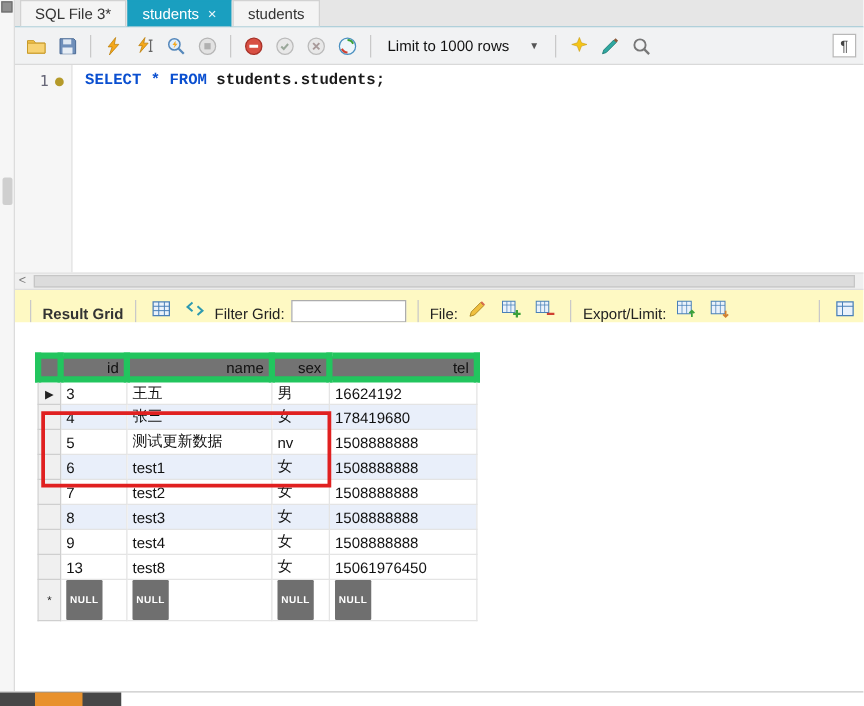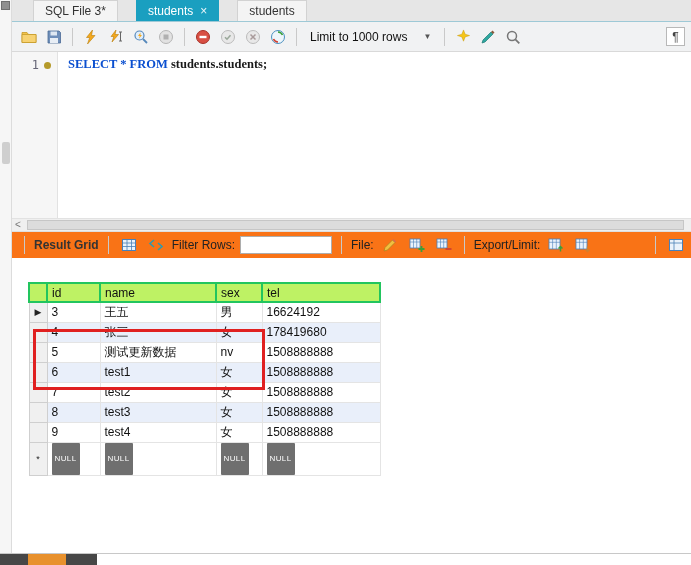--- a/index.html
+++ b/index.html
@@ -16,21 +16,21 @@
                   background:#cfcfcf; border-radius:2px; }
 
   .content { position:absolute; left:12px; top:0; width:679px; height:553px;
              display:flex; flex-direction:column; }
 
   
   .tabbar { height:22px; background:#e6e6e6; display:flex; align-items:flex-end;
             padding-left:4px; border-bottom:1px solid #9ec9d6; flex:0 0 auto; }
   .tab { height:21px; padding:0 11px; display:flex; align-items:center; gap:7px;
          background:#f4f4f4; border:1px solid #d2d2d2; border-bottom:none;
-         margin-right:1px; color:#333; white-space:nowrap; cursor:default;margin-left:17px; }
+         margin-right:1px; color:#333; white-space:nowrap; cursor:default; }
   .tab.active { background:var(--active_tab,#1a9fc0); border-color:var(--active_tab,#1a9fc0); color:#fff; }
   .tab .close { font-size:12px; line-height:1; color:#eaf6fa; }
 
   
   .toolbar { height:30px; background:#f1f2f3; border-bottom:1px solid #d9d9d9;
              display:flex; align-items:center; gap:3px; padding:0 6px; flex:0 0 auto; }
   .icon-btn { width:22px; height:22px; display:flex; align-items:center; justify-content:center; }
   .vsep { width:1px; height:18px; background:#c9c9c9; margin:0 4px; flex:0 0 auto; }
   .limit { display:flex; align-items:center; gap:16px; padding:2px 6px; color:#111; white-space:nowrap; }
   .limit .arrow { font-size:8px; color:#555; }
@@ -38,52 +38,52 @@
                  display:flex; align-items:center; justify-content:center; color:#444;
                  font-size:12px; margin-left:auto; }
 
   
   .editor { height:166px; background:#fff; display:flex; flex:0 0 auto; }
   .gutter { width:46px; background:#f6f6f6; border-right:1px solid #e2e2e2;
             display:flex; justify-content:flex-end; align-items:flex-start;
             padding:6px 6px 0 0; gap:5px; color:#667;
             font-family:"DejaVu Sans Mono", monospace; font-size:12px; }
   .stmt-dot { width:7px; height:7px; border-radius:50%; background:#b59a2a; margin-top:4px; }
-  .code { padding:5px 0 0 10px; font-family:Liberation Serif, serif;
+  .code { padding:5px 0 0 10px; font-family:Liberation Mono, monospace;
           font-size:12.5px; font-weight:bold; white-space:pre; }
   .kw { color:var(--keyword_blue,#0a4fd0); }
   .ident { color:#1a1a1a; }
 
   
   .hscroll { height:14px; background:#efefef; border-top:1px solid #e2e2e2;
              border-bottom:1px solid #dedede; position:relative; flex:0 0 auto; }
   .hs-arrow { position:absolute; left:3px; top:0; line-height:12px; font-size:10px; color:#777; }
   .hs-thumb { position:absolute; left:15px; top:1px; height:10px; width:calc(100% - 22px);
               background:#dcdcdc; border:1px solid #c6c6c6; }
 
   
-  .result-toolbar { height:26px; display:flex; align-items:center; gap:5px;
-                    padding:0 4px 0 8px; background:#f97316; flex:0 0 auto;
+  .result-toolbar { height:26px; display:flex; align-items:flex-end; gap:5px;
+                    padding:0 4px 0 8px; background:#fef9c3; flex:0 0 auto;
                     white-space:nowrap; overflow:hidden; }
   .rg-label { font-weight:bold; color:#333; }
   .rt-text { color:#222; }
   .filter-input { width:92px; height:18px; border:1px solid #adadad; background:#fff;
                   font-size:11px; padding:0 3px; font-family:"Liberation Sans",sans-serif; }
 
   
   .grid-area { position:relative; flex:1 1 auto; background:#fff; padding:24px 0 0 16px; overflow:hidden; }
   table { border-collapse:collapse; font-size:12px; table-layout:fixed; }
-  th { background:#bef264; border:2px solid #22c55e; font-weight:normal; text-align:left;
+  th { background:#737373; border:5px solid #22c55e; font-weight:normal; text-align:right;
        padding:0 4px; height:19px; color:#111; }
   td { border:1px solid #e4e4e4; padding:0 4px; height:20px; white-space:nowrap;
        overflow:hidden; color:#111; background:#fff; }
   td.sel { background:#f0f0f0; border-color:#cfcfcf; text-align:center; font-size:9px; color:#222; padding:0; }
   tr.stripe td:not(.sel) { background:var(--stripe_blue,#e9effa); }
   .null-badge { display:inline-block; background:var(--null_badge,#6f6f6f); color:#fff;
-                font-size:8px; line-height:10px; padding:11px 3px; border-radius:1px; letter-spacing:.4px; }
+                font-size:8px; line-height:10px; padding:11px 3px; border-radius:1px; letter-spacing:.4px;font-weight:bold; }
   .red-rect { position:absolute; left:21px; top:71px; width:232px; height:61px;
               border:3px solid var(--annotation_red,#e02020); pointer-events:none; }
 
   
   .bottom { position:absolute; left:0; top:553px; width:691px; height:12px;
             background:#fff; border-top:1px solid #c8c8c8; }
   .task-dark { position:absolute; left:0; top:0; width:97px; height:12px;
                background:var(--taskbar_dark,#474747); }
   .task-orange { position:absolute; left:28px; top:0; width:38px; height:12px;
                  background:var(--taskbar_orange,#e8912d); }
@@ -228,21 +228,21 @@
             <rect x="1.5" y="2.5" width="13" height="11" fill="#eaf2fb" stroke="#4a80b8"></rect>
             <path d="M1.5 6h13M1.5 9.5h13M6 2.5v11M10.5 2.5v11" stroke="#4a80b8" stroke-width="0.8"></path>
           </svg>
       </div>
       <div class="icon-btn">
         <svg width="16" height="16" viewBox="0 0 16 16">
             <path d="M6 3 2 6.5 6 10" fill="none" stroke="#2e9ab0" stroke-width="1.6"></path>
             <path d="M10 6 14 9.5 10 13" fill="none" stroke="#2e9ab0" stroke-width="1.6"></path>
           </svg>
       </div>
-      <span class="rt-text">Filter Rows:</span>
+      <span class="rt-text">Filter Grid:</span>
       <input class="filter-input" type="text" value="" style="">
       <div class="vsep"></div>
       <span class="rt-text">File:</span>
       <div class="icon-btn">
         <svg width="16" height="16" viewBox="0 0 16 16">
             <path d="M2 14l1-3.5L10.5 3 13 5.5 5.5 13z" fill="#f0c040" stroke="#a8821e" stroke-width="0.7"></path>
             <path d="M10.5 3 13 5.5l1-1L11.5 2z" fill="#d86a50"></path>
           </svg>
       </div>
       <div class="icon-btn">
@@ -346,20 +346,27 @@
               <td>1508888888</td>
             </tr>
             <tr>
               <td class="sel"></td>
               <td>9</td>
               <td>test4</td>
               <td>女</td>
               <td>1508888888</td>
             </tr>
             <tr>
+              <td class="sel"></td>
+              <td>13</td>
+              <td>test8</td>
+              <td>女</td>
+              <td>15061976450</td>
+            </tr>
+            <tr>
               <td class="sel">*</td>
               <td><span class="null-badge">NULL</span></td>
               <td><span class="null-badge">NULL</span></td>
               <td><span class="null-badge">NULL</span></td>
               <td><span class="null-badge">NULL</span></td>
             </tr>
           </tbody>
       </table>
       <div class="red-rect"></div>
     </div>

